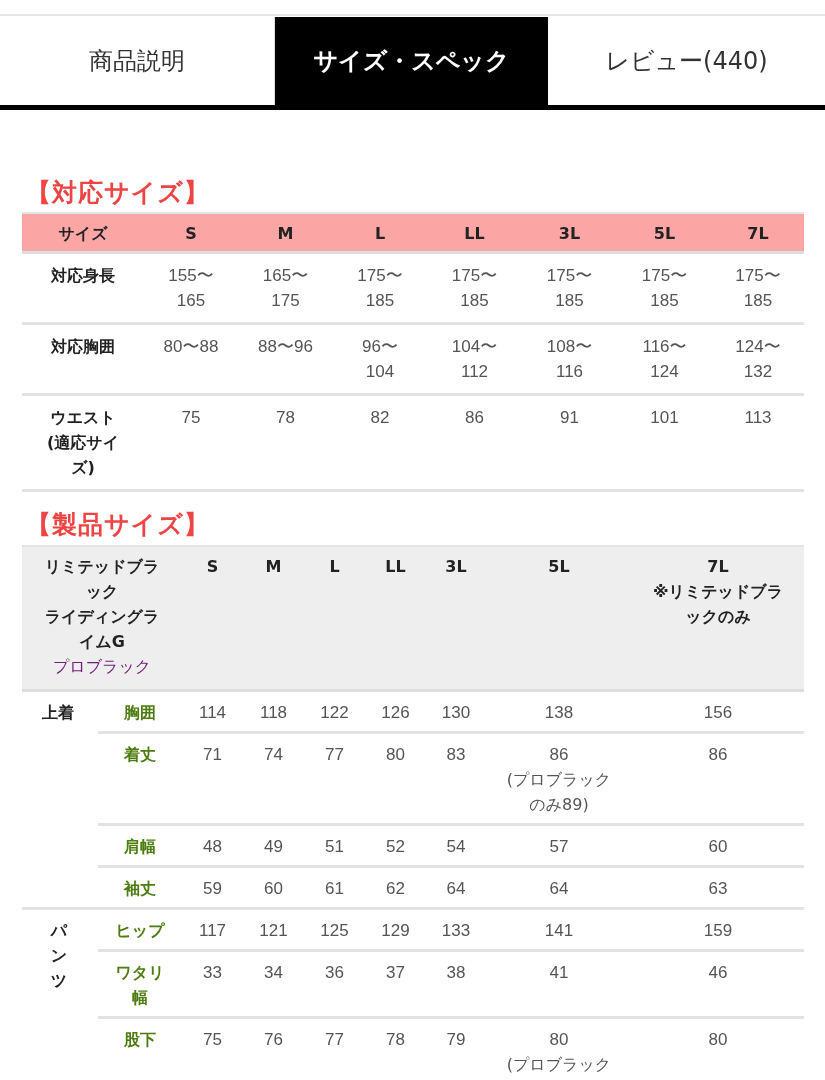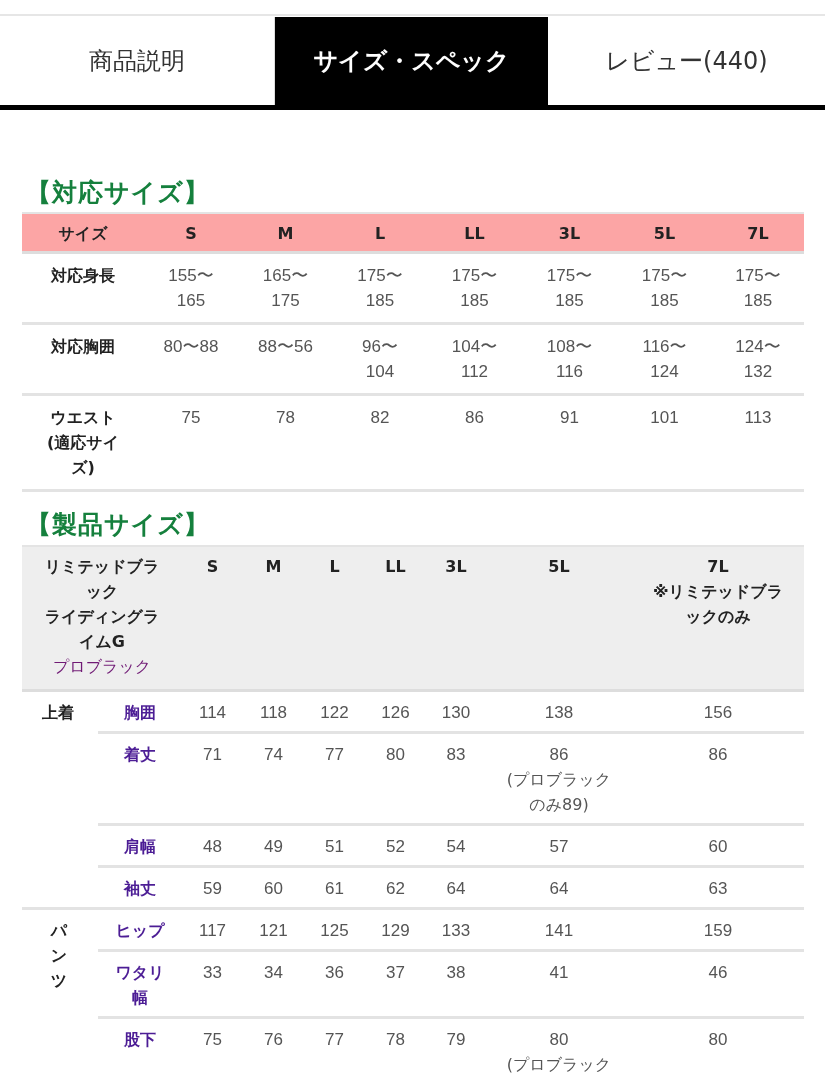--- a/index.html
+++ b/index.html
@@ -6,21 +6,21 @@
   html, body { width: 825px; height: 1080px; background: #ffffff; overflow: hidden; }
   body { font-family: "DejaVu Sans", "Liberation Sans", sans-serif; color: #333333; position: relative; }
 
   .top-line { position: absolute; left: 0; top: 14px; width: 825px; height: 2px; background: #e6e6e6; }
   .tabs { position: absolute; left: 0; top: 17px; width: 825px; height: 93px; display: flex; border-bottom: 5px solid #000000; }
   .tab { height: 88px; display: flex; align-items: center; justify-content: center; font-size: 24px; color: #333333; cursor: pointer; }
   .tab.t1 { width: 275px; border-right: 1px solid #dddddd; }
   .tab.t2 { width: 273px; background: #000000; color: #ffffff; font-weight: bold; justify-content: center; }
   .tab.t3 { width: 277px; }
 
-  .section-title { position: absolute; left: 26px; font-size: 25px; font-weight: bold; color: #15803d; letter-spacing: 1px; }
+  .section-title { position: absolute; left: 26px; font-size: 25px; font-weight: bold; color: #ef4444; letter-spacing: 1px; }
   .sec1-title { top: 176px; }
   .sec2-title { top: 508px; }
 
   table { position: absolute; left: 22px; width: 782px; border-collapse: collapse; font-size: 16px; table-layout: fixed; }
   td, th { text-align: center; vertical-align: top; line-height: 25px; color: #444444; font-weight: normal; }
   th { font-weight: bold; color: #222222; }
   .num { font-family: "Liberation Sans", "DejaVu Sans", sans-serif; font-size: 17px; color: #555555; }
 
   
   .t-fit { top: 212px; }
@@ -28,21 +28,21 @@
   .t-fit thead th { height: 39px; padding-top: 7px; border-bottom: 3px solid #dddddd; border-top: 2px solid #e4e4e4; }
   .t-fit tbody td, .t-fit tbody th { padding-top: 9px; padding-bottom: 9px; border-bottom: 3px solid #e3e3e3; }
   .t-fit .rowlabel { font-weight: bold; color: #222222; }
 
   
   .t-prod { top: 545px; }
   .t-prod thead tr { background: #eeeeee; }
   .t-prod thead th { padding-top: 7px; padding-bottom: 10px; height: 141px; border-bottom: 3px solid #dddddd; border-top: 2px solid #e4e4e4; text-align: center; }
   .t-prod tbody td { padding-top: 8px; padding-bottom: 6px; }
   .t-prod .cat { font-weight: bold; color: #222222; border-bottom: none; }
-  .t-prod .item { font-weight: bold; color: #4c1d95; }
+  .t-prod .item { font-weight: bold; color: #4d7c0f; }
   .t-prod tbody tr td.bb { border-bottom: 3px solid #e3e3e3; }
   .note { display: block; font-size: 16px; color: #555555; font-family: "DejaVu Sans", sans-serif; }
 </style>
 </head>
 <body>
 
 <div class="top-line"></div>
 
 <div class="tabs">
   <div class="tab t1">
@@ -88,21 +88,21 @@
       <td class="num" style="padding-left:14px;padding-right:14px">165〜175</td>
       <td class="num" style="padding-left:14px;padding-right:14px">175〜185</td>
       <td class="num" style="padding-left:14px;padding-right:14px">175〜185</td>
       <td class="num" style="padding-left:14px;padding-right:14px">175〜185</td>
       <td class="num" style="padding-left:14px;padding-right:14px">175〜185</td>
       <td class="num" style="padding-left:14px;padding-right:14px">175〜185</td>
     </tr>
     <tr>
       <th class="rowlabel">対応胸囲</th>
       <td class="num">80〜88</td>
-      <td class="num">88〜56</td>
+      <td class="num">88〜96</td>
       <td class="num" style="padding-left:22px;padding-right:22px">96〜104</td>
       <td class="num" style="padding-left:22px;padding-right:22px">104〜112</td>
       <td class="num" style="padding-left:22px;padding-right:22px">108〜116</td>
       <td class="num" style="padding-left:22px;padding-right:22px">116〜124</td>
       <td class="num" style="padding-left:22px;padding-right:22px">124〜132</td>
     </tr>
     <tr>
       <th class="rowlabel" style="padding-left:18px;padding-right:18px">ウエスト(適応サイズ)</th>
       <td class="num">75</td>
       <td class="num">78</td>

